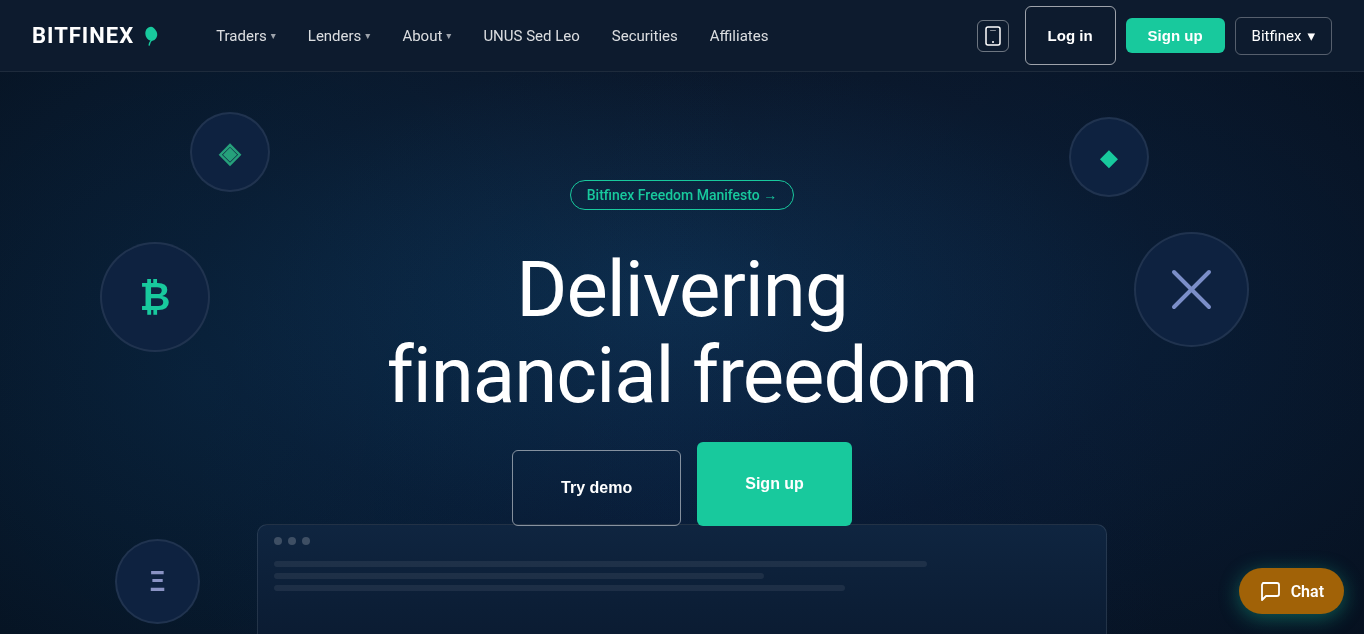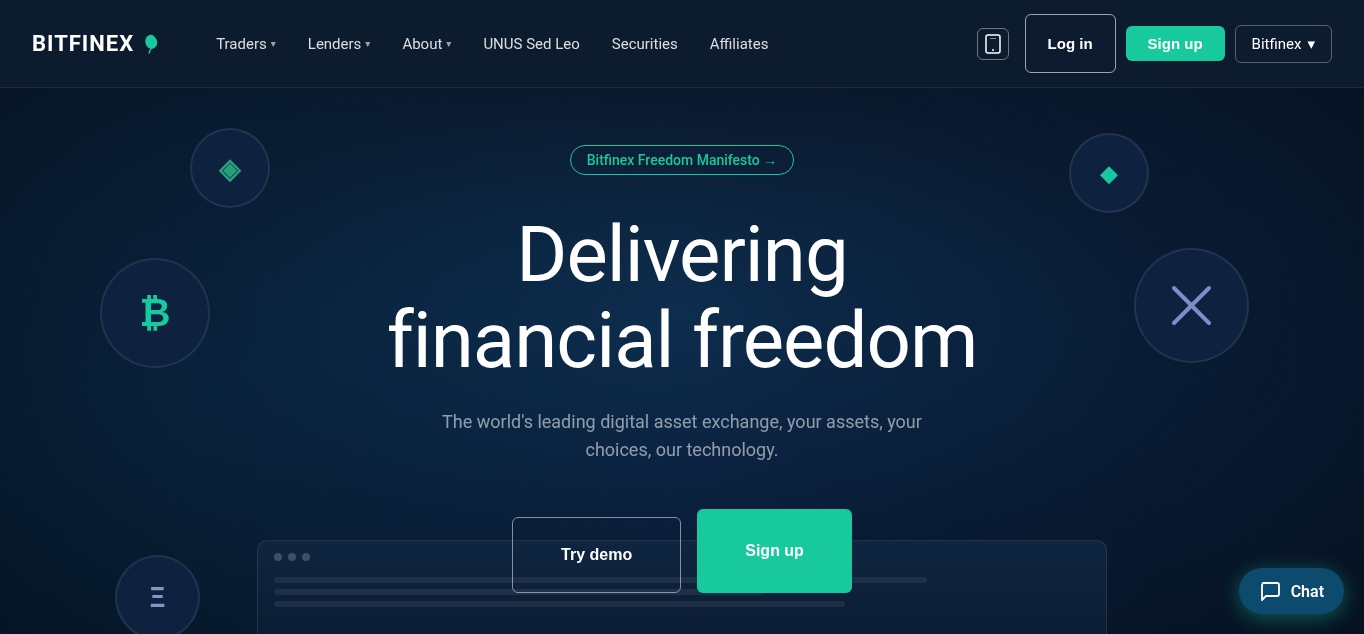--- a/index.html
+++ b/index.html
@@ -11,21 +11,21 @@
       font-family: -apple-system, BlinkMacSystemFont, 'Segoe UI', Roboto, sans-serif;
       background: #0d1b2e;
       color: #fff;
     }
 
     
     .navbar {
       display: flex;
       align-items: center;
       padding: 0 32px;
-      height: 88px;
+      height: 72px;
       background: #0d1b2e;
       border-bottom: 1px solid rgba(255,255,255,0.07);
       position: relative;
       z-index: 10;
     }
 
     .logo {
       display: flex;
       align-items: center;
       gap: 6px;
@@ -315,21 +315,21 @@
       height: 6px;
       border-radius: 3px;
       background: rgba(255,255,255,0.07);
     }
 
     
     .chat-widget {
       position: fixed;
       bottom: 20px;
       right: 20px;
-      background: #0c4a6e;
+      background: #a16207;
       border-radius: 30px;
       padding: 12px 20px;
       display: flex;
       align-items: center;
       gap: 10px;
       cursor: pointer;
       z-index: 100;
       box-shadow: 0 4px 20px rgba(24, 201, 157, 0.4);
     }
 
@@ -429,21 +429,20 @@
   </div>
 
   <div class="hero-content">
     <div class="manifesto-badge">Bitfinex Freedom Manifesto →</div>
 
     <h1 class="hero-title">
       <span>Delivering</span><br>
       <span>financial freedom</span>
     </h1>
 
-    <p class="hero-subtitle">The world's leading digital asset exchange, your assets, your choices, our technology.</p>
 
     <div class="hero-buttons">
       <button class="btn-demo">Try demo</button>
       <button class="btn-signup-hero">Sign up</button>
     </div>
   </div>
 
   <div class="dashboard-preview">
     <div class="dashboard-dots">
       <div class="dot"></div>

